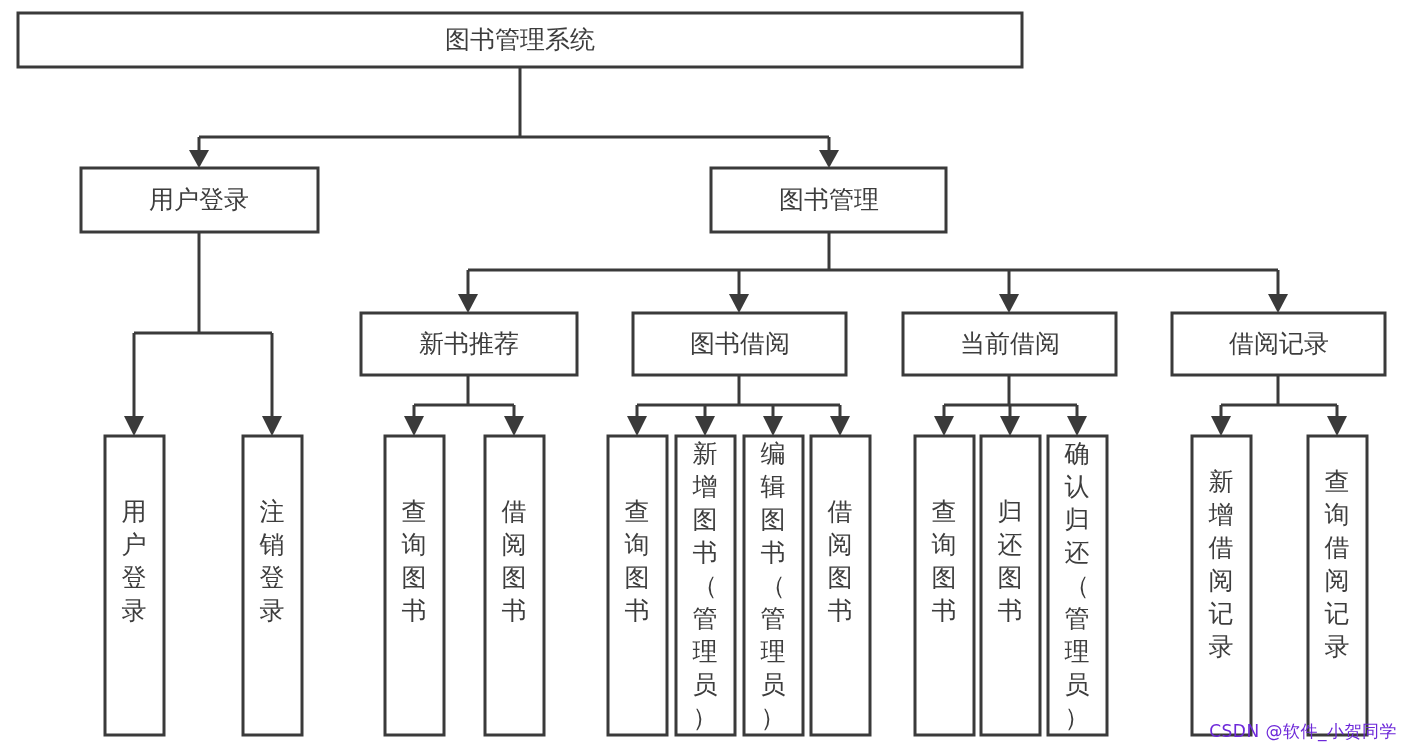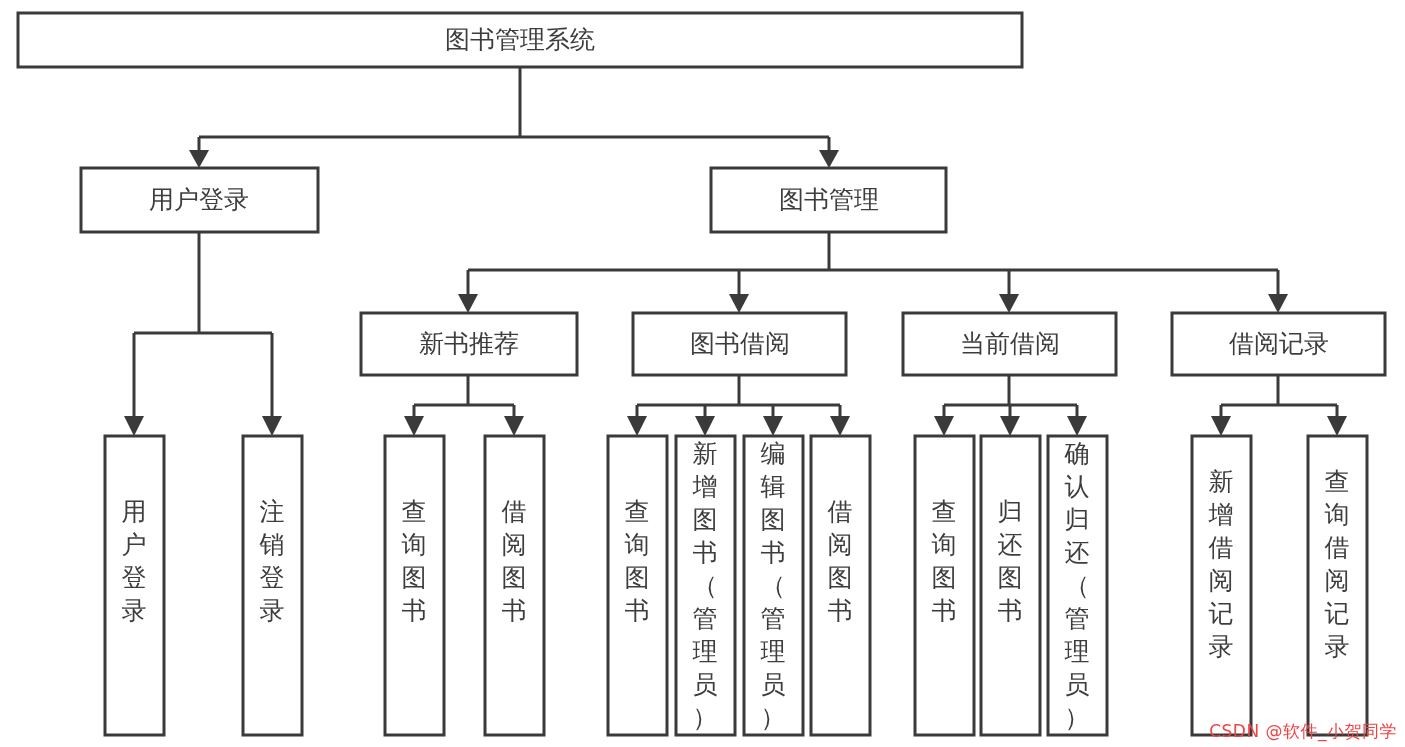--- a/index.html
+++ b/index.html
@@ -46,21 +46,21 @@
   .arrow-head {
     fill: #3a3a3a;
     stroke: none;
   }
   .watermark {
     position: absolute;
     right: 8px;
     bottom: 4px;
     font-family: "DejaVu Sans", "Liberation Sans", sans-serif;
     font-size: 17px;
-    color: #ef4444;
+    color: #6d28d9;
     letter-spacing: 0.5px;
     white-space: nowrap;
     pointer-events: none;
   }
 </style>
 </head>
 <body>
 
 <svg id="chart" viewBox="0 0 1405 747" xmlns="http://www.w3.org/2000/svg">
 

